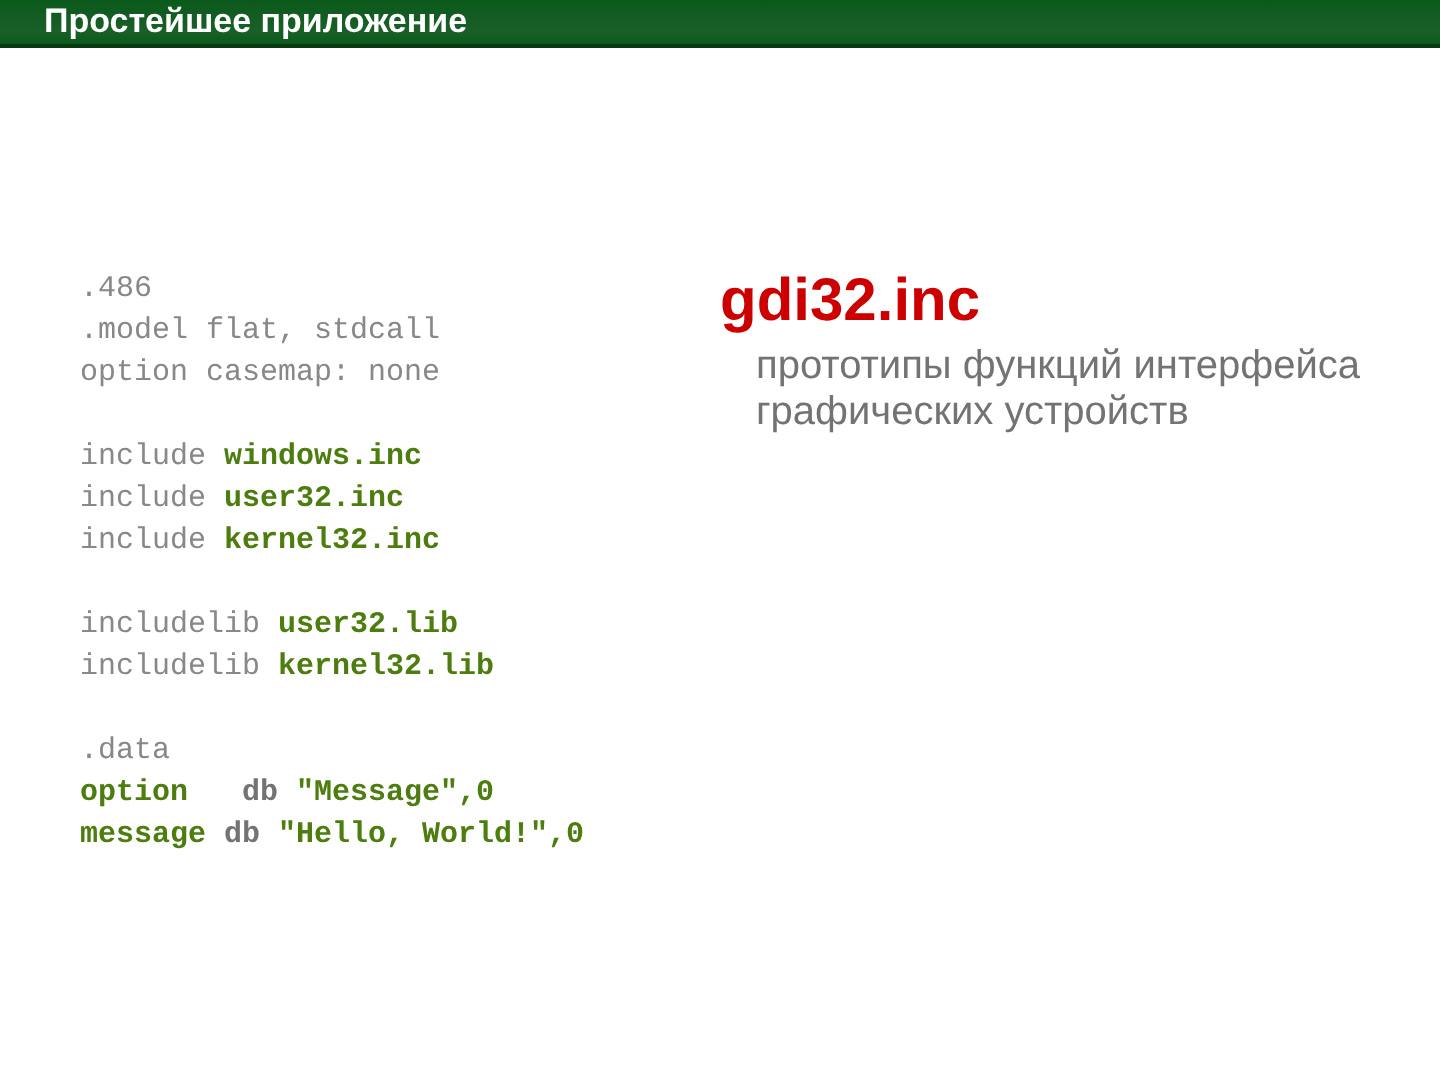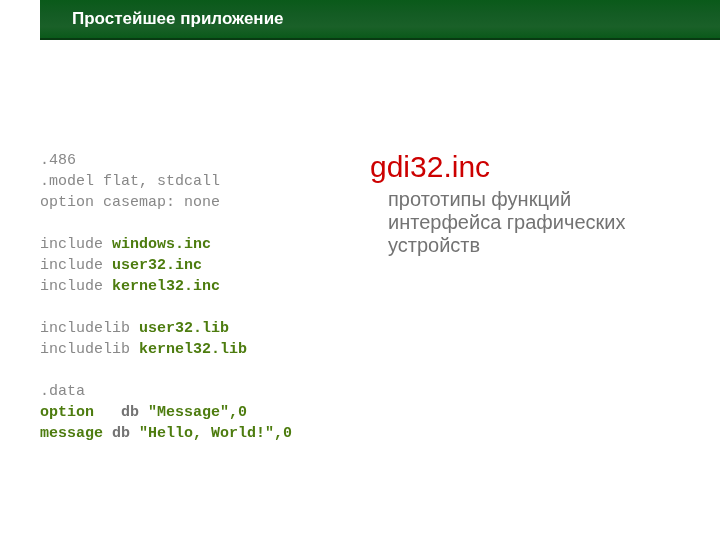--- a/index.html
+++ b/index.html
@@ -5,57 +5,55 @@
     * { margin: 0; padding: 0; box-sizing: border-box; }
     body {
       width: 720px;
       height: 540px;
       background: #ffffff;
       font-family: Arial, Helvetica, sans-serif;
       overflow: hidden;
     }
     .header-band {
       background: linear-gradient(to bottom, #0a5a1a 0%, #145c24 40%, #1a6028 70%, #0a5a1a 100%);
-      height: 40px;
+      height: 24px;
       display: flex;
       align-items: center;
-      padding-left: 32px;
+      padding-left: 22px;
       border-bottom: 2px solid #083a12;
-      margin-left: 40px;
     }
     .header-title {
       color: #ffffff;
       font-size: 17px;
       font-weight: bold;
     }
     .content {
       display: flex;
       padding-top: 110px;
       padding-left: 40px;
       padding-right: 40px;
-      gap: 10px;
     }
     .code-col {
       flex: 0 0 320px;
       font-family: "Courier New", Courier, monospace;
       font-size: 15px;
       line-height: 1.4;
       color: #888888;
     }
     .code-line { white-space: pre; }
     .kw-black { color: #4d7c0f; font-weight: bold; }
     .kw-red { color: #737373; font-weight: bold; }
     .text-col {
       flex: 1;
       padding-top: 0px;
     }
     .right-heading {
       color: #cc0000;
       font-size: 30px;
-      font-weight: normal;
+      font-weight: bold;
       margin-bottom: 4px;
     }
     .right-body {
       color: #737373;
       font-size: 20px;
       line-height: 1.15;
       padding-left: 18px;
     }
   </style>
 </head>

